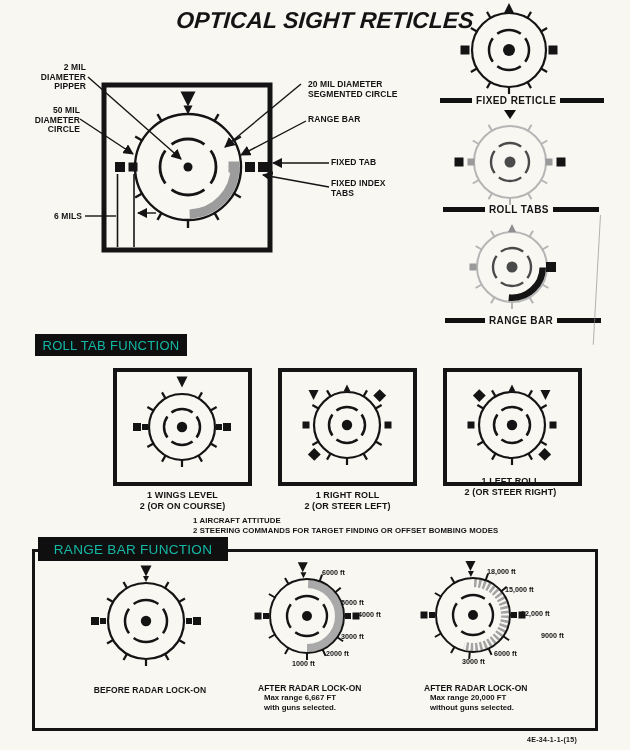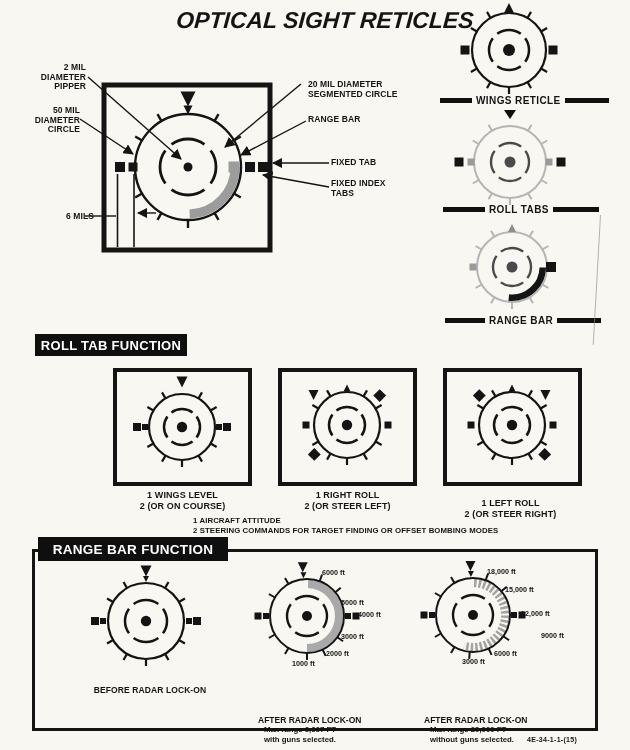--- a/index.html
+++ b/index.html
@@ -6,26 +6,26 @@
   body{font-family:"Liberation Sans", sans-serif; background:#e8e7e3;}
   #page{position:relative;width:630px;height:750px;background:#f8f7f2;overflow:hidden;color:#141414;}
   .abs{position:absolute;}
   #title{font-size:23px;font-weight:700;font-style:italic;letter-spacing:0px;text-align:center;transform:skewX(-4deg);}
   .lbl{font-size:8.5px;line-height:9.5px;font-weight:700;letter-spacing:0.1px;}
   .lbl .ln{display:block;}
   .rt{text-align:right;}
   .barlbl{display:flex;align-items:center;gap:4px;}
   .barlbl .dash{height:5px;background:#111;flex:none;}
   .barlbl .t{font-size:10px;font-weight:700;letter-spacing:0.4px;white-space:nowrap;}
-  .hdr{background:#0f0f0f;color:#ffffff;font-weight:700;display:flex;align-items:center;justify-content:center;letter-spacing:0.3px;}
+  .hdr{background:#0f0f0f;color:#14b8a6;font-weight:400;display:flex;align-items:center;justify-content:center;letter-spacing:0.3px;}
   .panelbox{border:4px solid #141414;background:transparent;}
   .cap{font-size:9px;font-weight:700;line-height:10.5px;text-align:center;letter-spacing:0.1px;}
   .notes{font-size:7.8px;font-weight:700;line-height:10px;letter-spacing:0.1px;}
   .bigbox{border:3px solid #141414;}
-  .cap2{font-size:8.5px;font-weight:700;line-height:10px;margin-top:32px;}
+  .cap2{font-size:8.5px;font-weight:700;line-height:10px;}
   .cap2 .sub{font-size:7.8px;margin-left:6px;font-weight:700;}
   .tick7{font-size:7.2px;font-weight:700;white-space:nowrap;}
   .tridown{width:0;height:0;border-left:6px solid transparent;border-right:6px solid transparent;border-top:9px solid #0f0f0f;}
   .artifact{width:1px;background:#8d8d8d;opacity:0.65;transform:rotate(3.2deg);transform-origin:top center;}
   svg{display:block;overflow:visible;}
 </style>
 </head>
 <body>
 
 <div id="page">
@@ -81,21 +81,21 @@
     </svg>
 
   <div class="abs lbl rt" style="left:18px;top:63px;width:68px;">
     <span class="ln">2 MIL DIAMETER</span>
     <span class="ln">PIPPER</span>
   </div>
   <div class="abs lbl rt" style="left:12px;top:106px;width:68px;">
     <span class="ln">50 MIL DIAMETER</span>
     <span class="ln">CIRCLE</span>
   </div>
-  <div class="abs lbl rt" style="left:46px;top:212px;width:36px;margin-left:12px;">
+  <div class="abs lbl rt" style="left:46px;top:212px;width:36px;">
     <span class="ln">6 MILS</span>
   </div>
   <div class="abs lbl" style="left:308px;top:80px;width:90px;">
     <span class="ln">20 MIL DIAMETER</span>
     <span class="ln">SEGMENTED CIRCLE</span>
   </div>
   <div class="abs lbl" style="left:308px;top:115px;width:80px;">
     <span class="ln">RANGE BAR</span>
   </div>
   <div class="abs lbl" style="left:331px;top:158px;width:70px;">
@@ -121,21 +121,21 @@
       <path d="M73.18033988749895 34.24429495415053 A20 20 0 0 1 73.18033988749895 57.75570504584946" fill="none" stroke="#141414" stroke-width="2.5"></path>
       <path d="M68.75570504584947 62.180339887498945 A20 20 0 0 1 45.24429495415054 62.18033988749895" fill="none" stroke="#141414" stroke-width="2.5"></path>
       <path d="M40.819660112501055 57.75570504584947 A20 20 0 0 1 40.81966011250105 34.24429495415054" fill="none" stroke="#141414" stroke-width="2.5"></path>
       <circle cx="57" cy="46" r="6" fill="#141414"></circle>
       <polygon points="52,9 62,9 57,-1" fill="#141414"></polygon>
       <rect x="96.5" y="41.5" width="9" height="9" fill="#141414"></rect>
       <rect x="8.5" y="41.50000000000001" width="9" height="9" fill="#141414"></rect>
     </svg>
   <div class="abs barlbl" style="left:440px;top:95px;width:156px;">
     <span class="dash" style="width:32px;"></span>
-    <span class="t">WINGS RETICLE</span>
+    <span class="t">FIXED RETICLE</span>
     <span class="dash" style="width:44px;"></span>
   </div>
   <div class="abs tridown" style="left:504px;top:110px;"></div>
 
   <svg class="abs" style="left:448px;top:120px;" width="124" height="86" viewBox="0 0 124 86">
       <circle cx="62" cy="42" r="36" fill="none" stroke="#b5b5b5" stroke-width="2"></circle>
       <line x1="80" y1="10.823085463760208" x2="83.5" y2="4.760907637269135" stroke="#b5b5b5" stroke-width="2"></line>
       <line x1="93.17691453623979" y1="23.999999999999996" x2="99.23909236273086" y2="20.499999999999996" stroke="#b5b5b5" stroke-width="2"></line>
       <line x1="93.17691453623979" y1="59.99999999999999" x2="99.23909236273087" y2="63.499999999999986" stroke="#b5b5b5" stroke-width="2"></line>
       <line x1="80" y1="73.17691453623979" x2="83.5" y2="79.23909236273087" stroke="#b5b5b5" stroke-width="2"></line>
@@ -268,21 +268,21 @@
         <path d="M50.43769410125095 63.58013454126452 A18 18 0 0 1 50.43769410125094 42.41986545873549" fill="none" stroke="#141414" stroke-width="2.5"></path>
         <circle cx="65" cy="53" r="5.2" fill="#141414"></circle>
         <polygon points="61.5,19.5 68.5,19.5 65,12.5" fill="#141414"></polygon>
         <rect x="102.5" y="49.5" width="7" height="7" fill="#141414"></rect>
         <rect x="20.5" y="49.50000000000001" width="7" height="7" fill="#141414"></rect>
         <polygon points="97.69837232100534,76.01317525121833 104.12694374957677,82.44174667978976 97.69837232100534,88.87031810836119 91.2698008924339,82.44174667978976" fill="#141414"></polygon>
         <polygon points="32.30162767899464,17.129681891638825 38.73019910756607,23.558253320210255 32.30162767899464,29.986824748781686 25.87305625042321,23.558253320210255" fill="#141414"></polygon>
         <polygon points="93.44151714648274,17.88912271385138 103.44151714648274,17.88912271385138 98.44151714648274,27.88912271385138" fill="#141414"></polygon>
       </svg>
   </div>
-  <div class="abs cap" style="left:443px;top:498px;width:135px;">
+  <div class="abs cap" style="left:443px;top:476px;width:135px;">
     <div>1   LEFT ROLL</div>
     <div>2 (OR STEER RIGHT)</div>
   </div>
 
   <div class="abs notes" style="left:193px;top:516px;width:340px;">
     <div>1 AIRCRAFT ATTITUDE</div>
     <div>2 STEERING COMMANDS FOR TARGET FINDING OR OFFSET BOMBING MODES</div>
   </div>
 
   <div class="abs bigbox" style="left:32px;top:549px;width:560px;height:176px;"></div>

